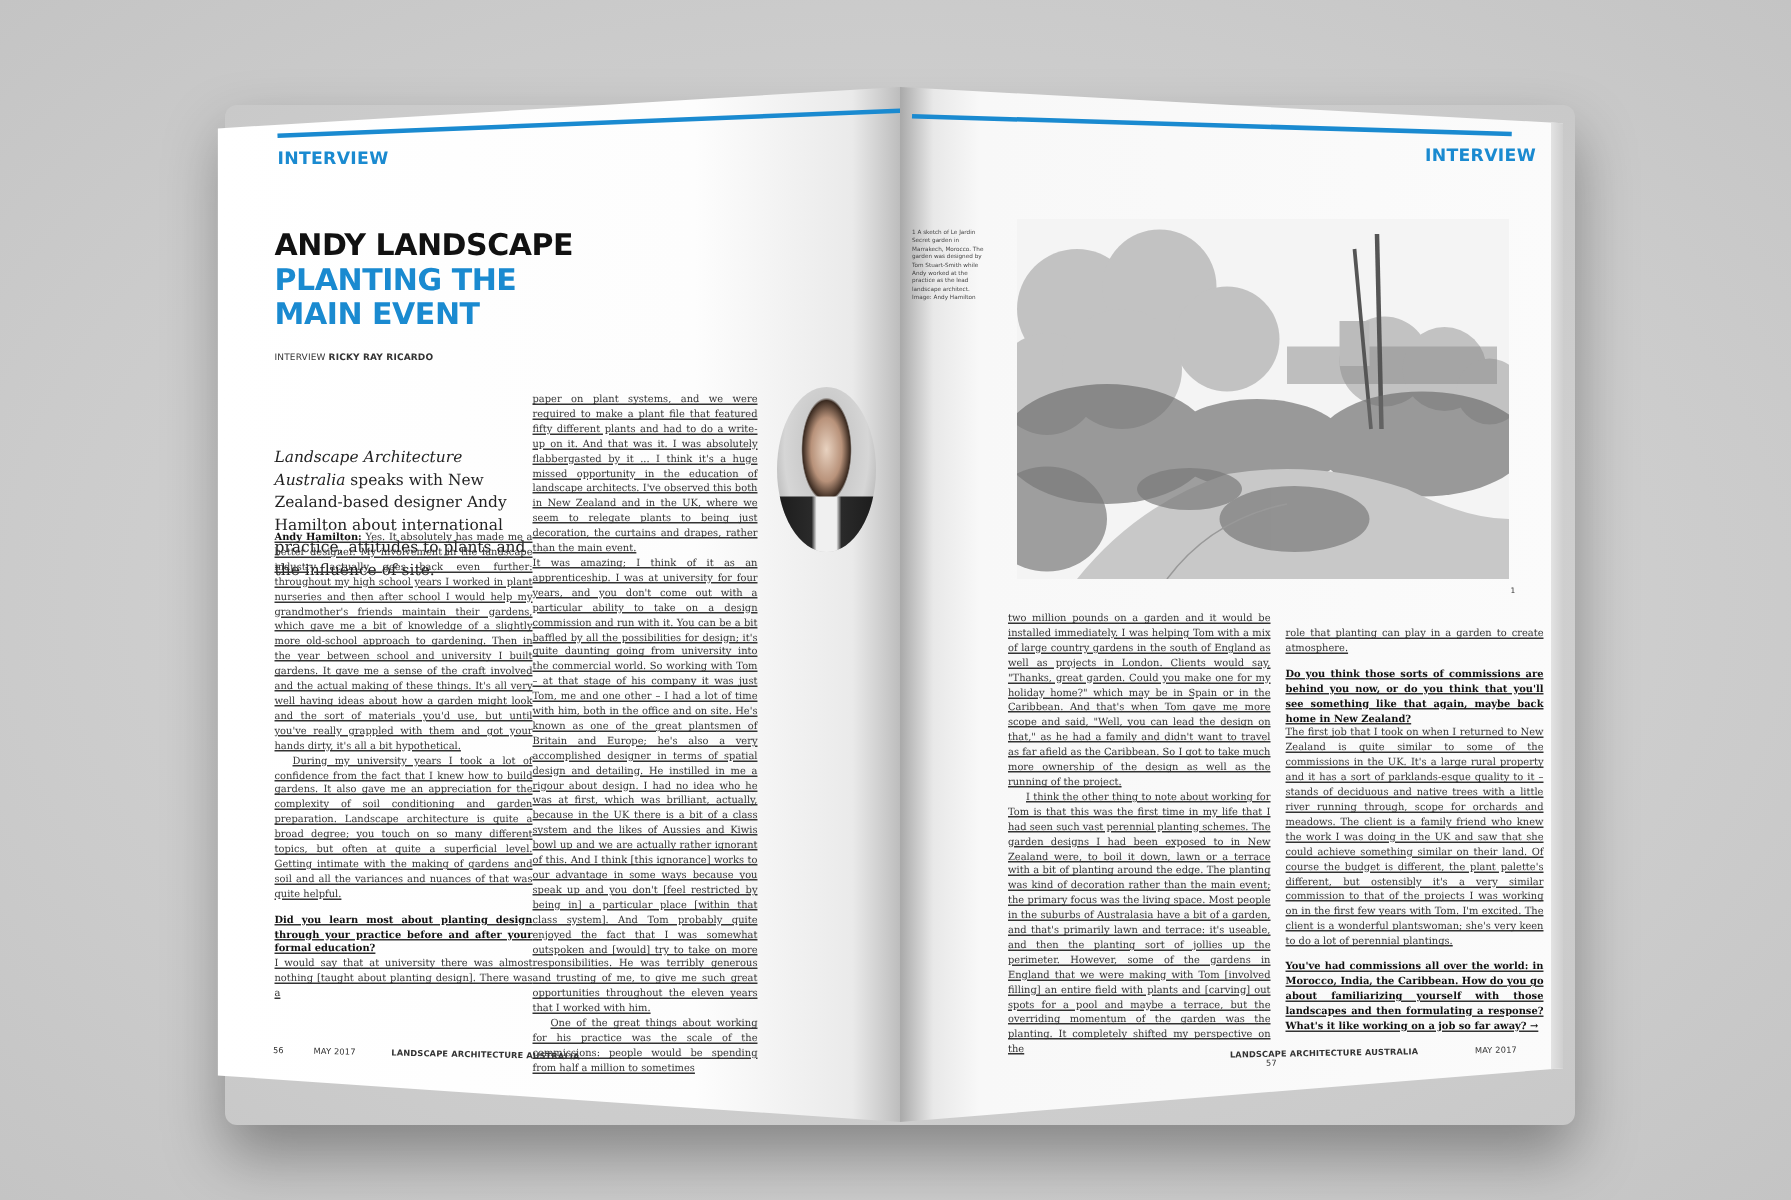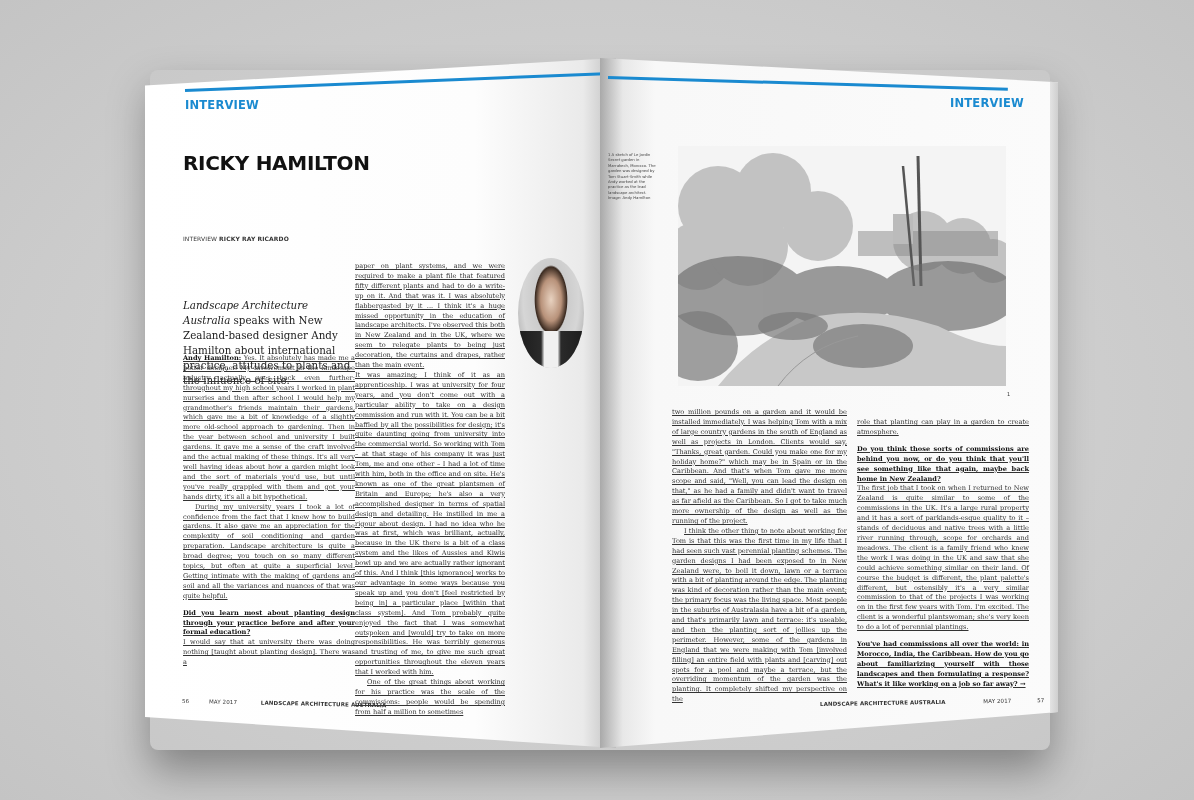--- a/index.html
+++ b/index.html
@@ -2,21 +2,21 @@
 <html><head>
 <meta charset="utf-8">
 <style>
   html,body{margin:0;padding:0;}
   body{width:1194px;height:800px;overflow:hidden;position:relative;
     background:#cfcfcf;
     background-image:radial-gradient(ellipse at 50% 50%,#d9d9d9 0%,#cbcbcb 70%,#c4c4c4 100%);
     font-family:"DejaVu Serif",serif;}
   .shadow{position:absolute;left:150px;top:70px;width:900px;height:680px;
     box-shadow:0 20px 40px rgba(0,0,0,.35);border-radius:8px;}
-  .page{position:absolute;background:#fff;overflow:hidden;padding-left:16px;}
+  .page{position:absolute;background:#fff;overflow:hidden;}
   .page.left{left:145px;top:58px;width:455px;height:690px;
     clip-path:polygon(0 4%,100% 0,100% 100%,0 95.5%);
     background:linear-gradient(to right,#fff 0%,#fdfdfd 70%,#eaeaea 93%,#bdbdbd 100%);}
   .page.right{left:600px;top:58px;width:442px;height:690px;
     clip-path:polygon(0 0,100% 3.5%,100% 94.8%,0 100%);
     background:linear-gradient(to right,#a9a9a9 0%,#e8e8e8 5%,#f8f8f8 12%,#fbfbfb 100%);}
   .edge{position:absolute;right:0;top:0;width:8px;height:100%;background:linear-gradient(to right,#e3e3e3,#cfcfcf);}
   .rule{position:absolute;height:3px;background:#1a8ad0;}
   .tag{position:absolute;font-family:"DejaVu Sans",sans-serif;font-weight:bold;color:#1a8ad0;font-size:11.5px;letter-spacing:.2px;}
   .title{position:absolute;left:38px;top:94px;font-family:"DejaVu Sans",sans-serif;font-weight:bold;font-size:20px;line-height:23px;letter-spacing:-.3px;}
@@ -44,38 +44,39 @@
 </head>
 <body>
 
 <div class="shadow"></div>
 
 <div class="page left">
   <div class="rule" style="left:40px;top:31px;width:420px;transform:rotate(-2.3deg);transform-origin:left;"></div>
   <div class="tag" style="left:40px;top:40px;">INTERVIEW</div>
 
   <div class="title">
-    <span class="black">RICKY HAMILTON</span>
+    <span class="black">ANDY LANDSCAPE</span>
+    <span class="blue">PLANTING THE MAIN EVENT</span>
   </div>
 
   <div class="byline">
     <span>INTERVIEW</span>
     <b>RICKY RAY RICARDO</b>
   </div>
 
   <div class="standfirst">
     <i>Landscape Architecture Australia</i>
     <span>speaks with New Zealand-based designer Andy Hamilton about international practice, attitudes to plants and the influence of site.</span>
   </div>
 
   <div class="col" style="left:38px;top:296px;width:172px;">
     <p><b>Andy Hamilton:</b> <span>Yes. It absolutely has made me a better designer. My involvement in the landscape industry actually goes back even further: throughout my high school years I worked in plant nurseries and then after school I would help my grandmother's friends maintain their gardens, which gave me a bit of knowledge of a slightly more old-school approach to gardening. Then in the year between school and university I built gardens. It gave me a sense of the craft involved and the actual making of these things. It's all very well having ideas about how a garden might look and the sort of materials you'd use, but until you've really grappled with them and got your hands dirty, it's all a bit hypothetical.</span></p>
     <p class="ind">During my university years I took a lot of confidence from the fact that I knew how to build gardens. It also gave me an appreciation for the complexity of soil conditioning and garden preparation. Landscape architecture is quite a broad degree; you touch on so many different topics, but often at quite a superficial level. Getting intimate with the making of gardens and soil and all the variances and nuances of that was quite helpful.</p>
     <p class="q">Did you learn most about planting design through your practice before and after your formal education?</p>
-    <p>I would say that at university there was doing nothing [taught about planting design]. There was a</p>
+    <p>I would say that at university there was almost nothing [taught about planting design]. There was a</p>
   </div>
 
   <div class="col" style="left:210px;top:204px;width:150px;">
     <p>paper on plant systems, and we were required to make a plant file that featured fifty different plants and had to do a write-up on it. And that was it. I was absolutely flabbergasted by it ... I think it's a huge missed opportunity in the education of landscape architects. I've observed this both in New Zealand and in the UK, where we seem to relegate plants to being just decoration, the curtains and drapes, rather than the main event.</p>
     <p>It was amazing; I think of it as an apprenticeship. I was at university for four years, and you don't come out with a particular ability to take on a design commission and run with it. You can be a bit baffled by all the possibilities for design; it's quite daunting going from university into the commercial world. So working with Tom – at that stage of his company it was just Tom, me and one other – I had a lot of time with him, both in the office and on site. He's known as one of the great plantsmen of Britain and Europe; he's also a very accomplished designer in terms of spatial design and detailing. He instilled in me a rigour about design. I had no idea who he was at first, which was brilliant, actually, because in the UK there is a bit of a class system and the likes of Aussies and Kiwis bowl up and we are actually rather ignorant of this. And I think [this ignorance] works to our advantage in some ways because you speak up and you don't [feel restricted by being in] a particular place [within that class system]. And Tom probably quite enjoyed the fact that I was somewhat outspoken and [would] try to take on more responsibilities. He was terribly generous and trusting of me, to give me such great opportunities throughout the eleven years that I worked with him.</p>
     <p class="ind">One of the great things about working for his practice was the scale of the commissions: people would be spending from half a million to sometimes</p>
   </div>
 
   <div class="portrait" style="left:373px;top:200px;" title="Portrait of Andy Hamilton">
     <div class="suit"></div>

